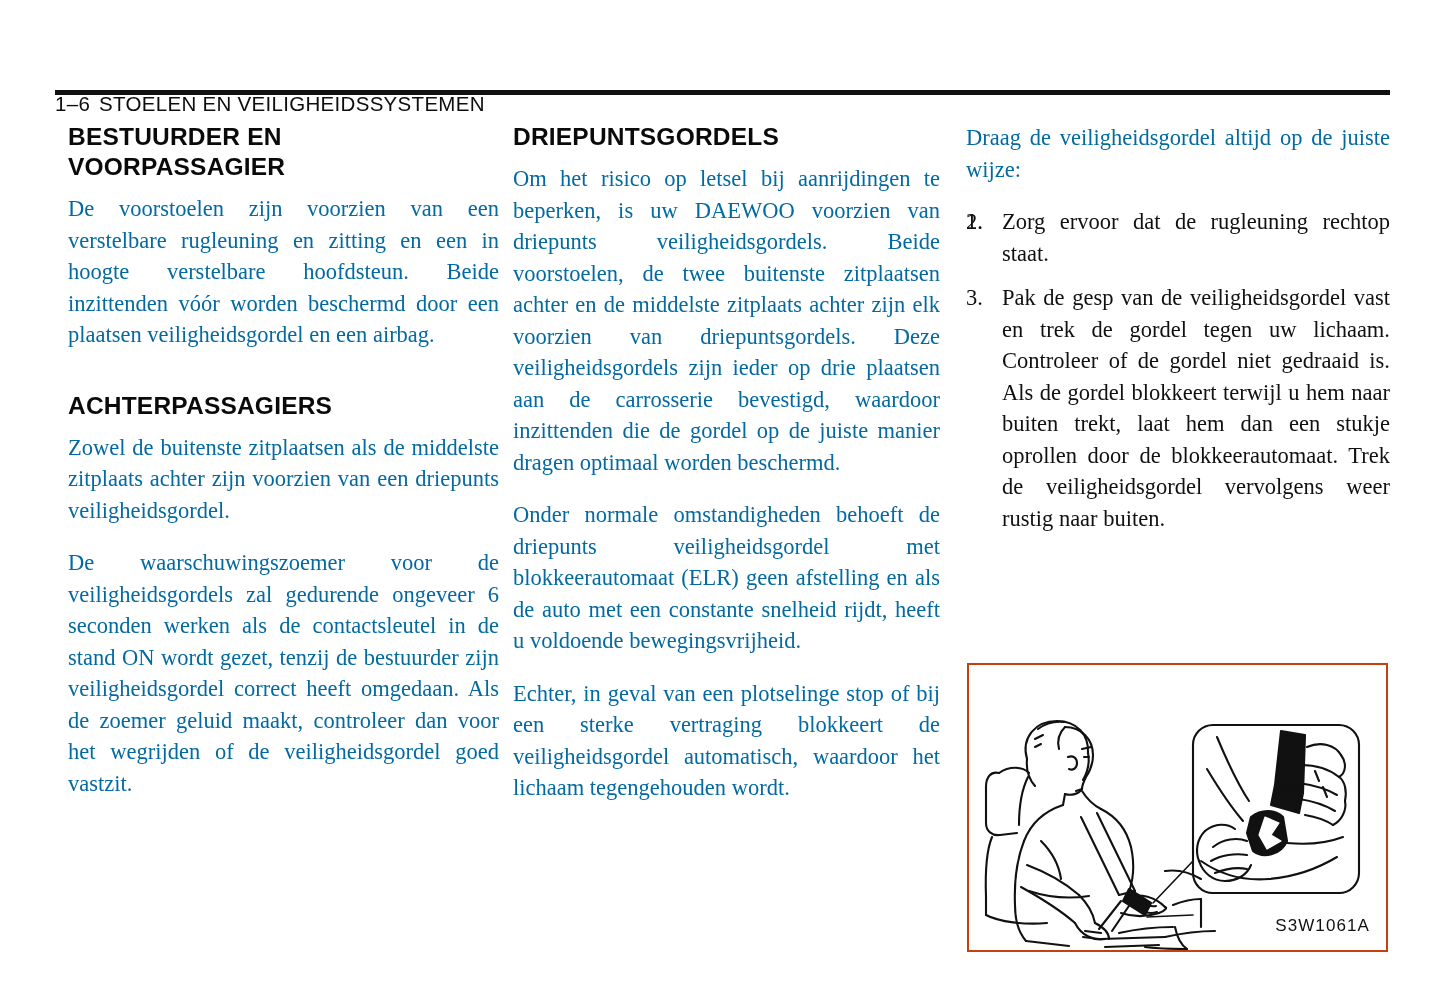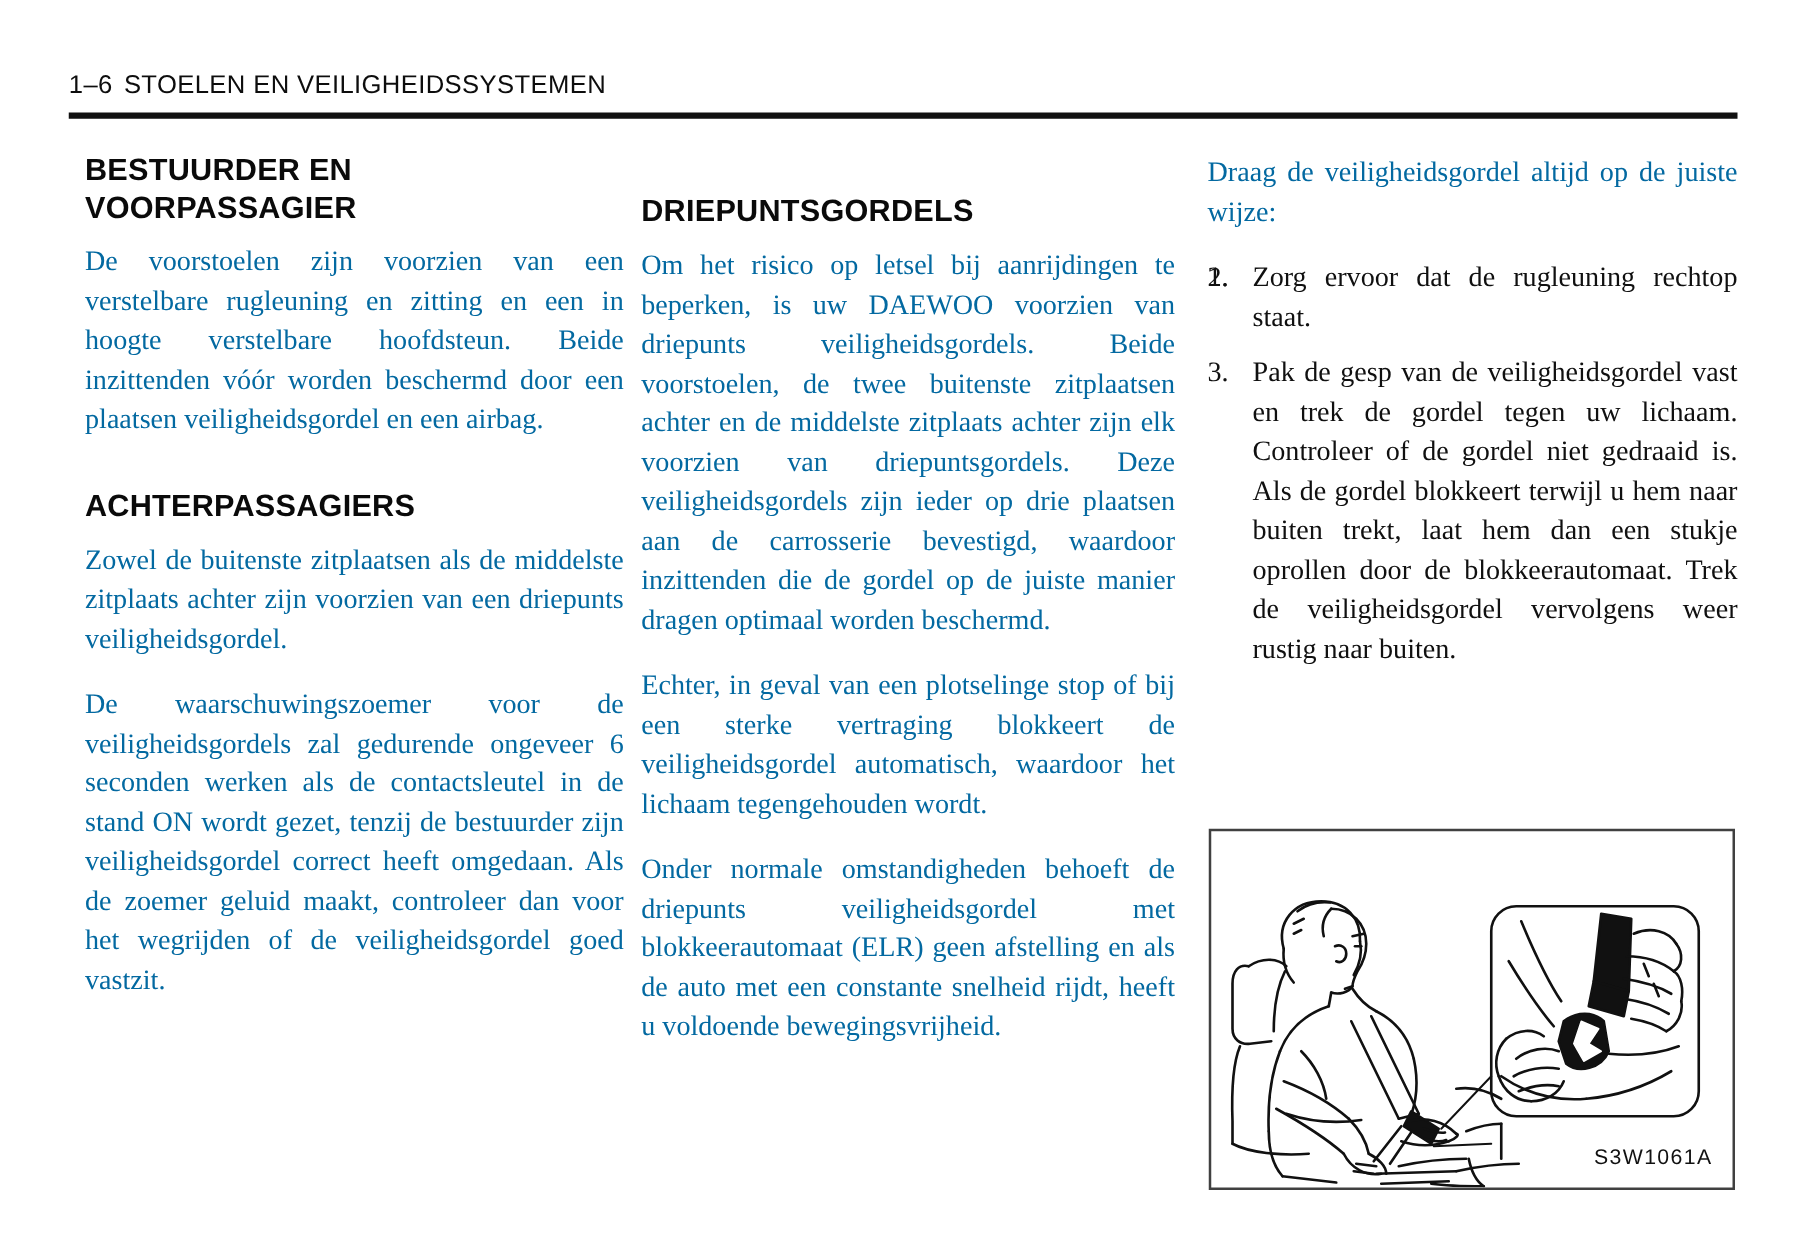--- a/index.html
+++ b/index.html
@@ -24,20 +24,21 @@
     left: 55px;
     top: 56px;
     width: 1335px;
   }
   .page-header .folio-line {
     font-family: "Liberation Sans", "DejaVu Sans", sans-serif;
     font-size: 20.5px;
     letter-spacing: 0.3px;
     color: #0d0d0d;
     white-space: nowrap;
+    margin-top: 36px;
   }
   .page-header .folio-num {
     margin-right: 9px;
   }
   .header-rule {
     position: absolute;
     left: 55px;
     top: 90px;
     width: 1335px;
     height: 5px;
@@ -50,21 +51,21 @@
     left: 0;
     top: 122px;
     width: 1445px;
     height: 860px;
   }
   .col {
     position: absolute;
     top: 0;
   }
   .col-1 { left: 68px;  width: 431px; }
-  .col-2 { left: 513px; width: 427px; margin-top: 33px; }
+  .col-2 { left: 513px; width: 427px; }
   .col-3 { left: 966px; width: 424px; }
 
   h2.section-title {
     font-family: "Liberation Sans", "DejaVu Sans", sans-serif;
     font-weight: bold;
     font-size: 24.5px;
     line-height: 30px;
     letter-spacing: 0.2px;
     margin: 0 0 11px 0;
     color: #0a0a0a;
@@ -109,21 +110,21 @@
     line-height: 31.5px;
   }
 
   
   .figure-box {
     position: absolute;
     left: 967px;
     top: 663px;
     width: 421px;
     height: 289px;
-    border: 2px solid #404040;
+    border: 2px solid #c2410c;
     background: #ffffff;
     box-sizing: border-box;
     overflow: hidden;
   }
   .figure-box svg { display: block; }
   .figure-code {
     position: absolute;
     right: 16px;
     bottom: 14px;
     font-family: "Liberation Sans", "DejaVu Sans", sans-serif;
@@ -152,22 +153,22 @@
 
     <h2 class="section-title spaced">ACHTERPASSAGIERS</h2>
     <p class="body-text">Zowel de buitenste zitplaatsen als de middelste zitplaats achter zijn voorzien van een driepunts veiligheidsgordel.</p>
 
     <p class="body-text">De waarschuwingszoemer voor de veiligheidsgordels zal gedurende ongeveer 6 seconden werken als de contactsleutel in de stand ON wordt gezet, tenzij de bestuurder zijn veiligheidsgordel correct heeft omgedaan. Als de zoemer geluid maakt, controleer dan voor het wegrijden of de veiligheidsgordel goed vastzit.</p>
   </div>
 
   <div class="col col-2">
     <h2 class="section-title">DRIEPUNTSGORDELS</h2>
     <p class="body-text">Om het risico op letsel bij aanrijdingen te beperken, is uw DAEWOO voorzien van driepunts veiligheidsgordels. Beide voorstoelen, de twee buitenste zitplaatsen achter en de middelste zitplaats achter zijn elk voorzien van driepuntsgordels. Deze veiligheidsgordels zijn ieder op drie plaatsen aan de carrosserie bevestigd, waardoor inzittenden die de gordel op de juiste manier dragen optimaal worden beschermd.</p>
+    <p class="body-text">Onder normale omstandigheden behoeft de driepunts veiligheidsgordel met blokkeerautomaat (ELR) geen afstelling en als de auto met een constante snelheid rijdt, heeft u voldoende bewegingsvrijheid.</p>
     <p class="body-text">Echter, in geval van een plotselinge stop of bij een sterke vertraging blokkeert de veiligheidsgordel automatisch, waardoor het lichaam tegengehouden wordt.</p>
-    <p class="body-text">Onder normale omstandigheden behoeft de driepunts veiligheidsgordel met blokkeerautomaat (ELR) geen afstelling en als de auto met een constante snelheid rijdt, heeft u voldoende bewegingsvrijheid.</p>
   </div>
 
   <div class="col col-3">
     <p class="body-text">Draag de veiligheidsgordel altijd op de juiste wijze:</p>
 
     <ol class="steps">
       <li>
         <span class="step-num">1.</span>
       </li>
       <li>

